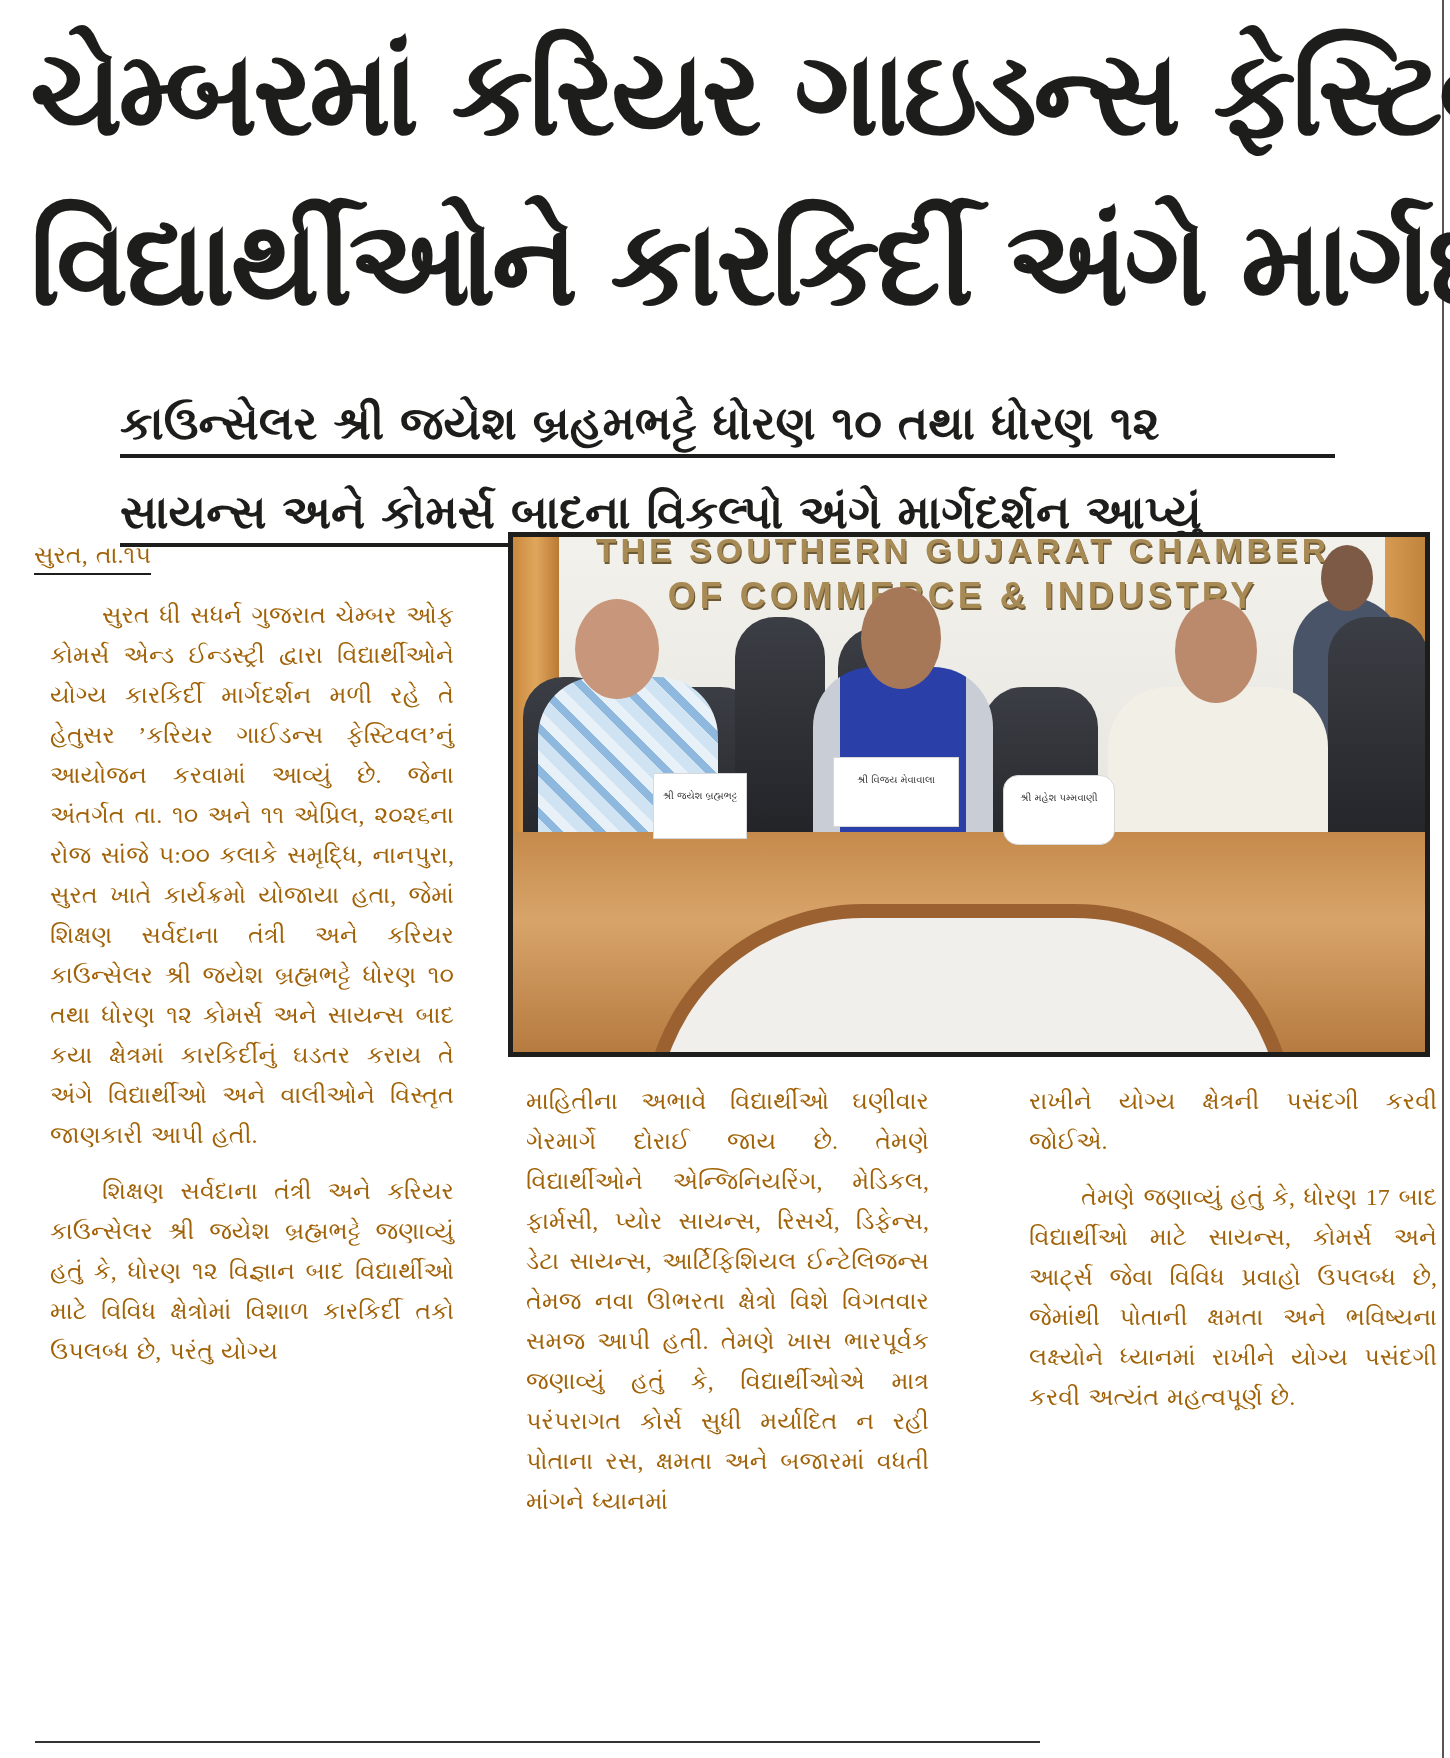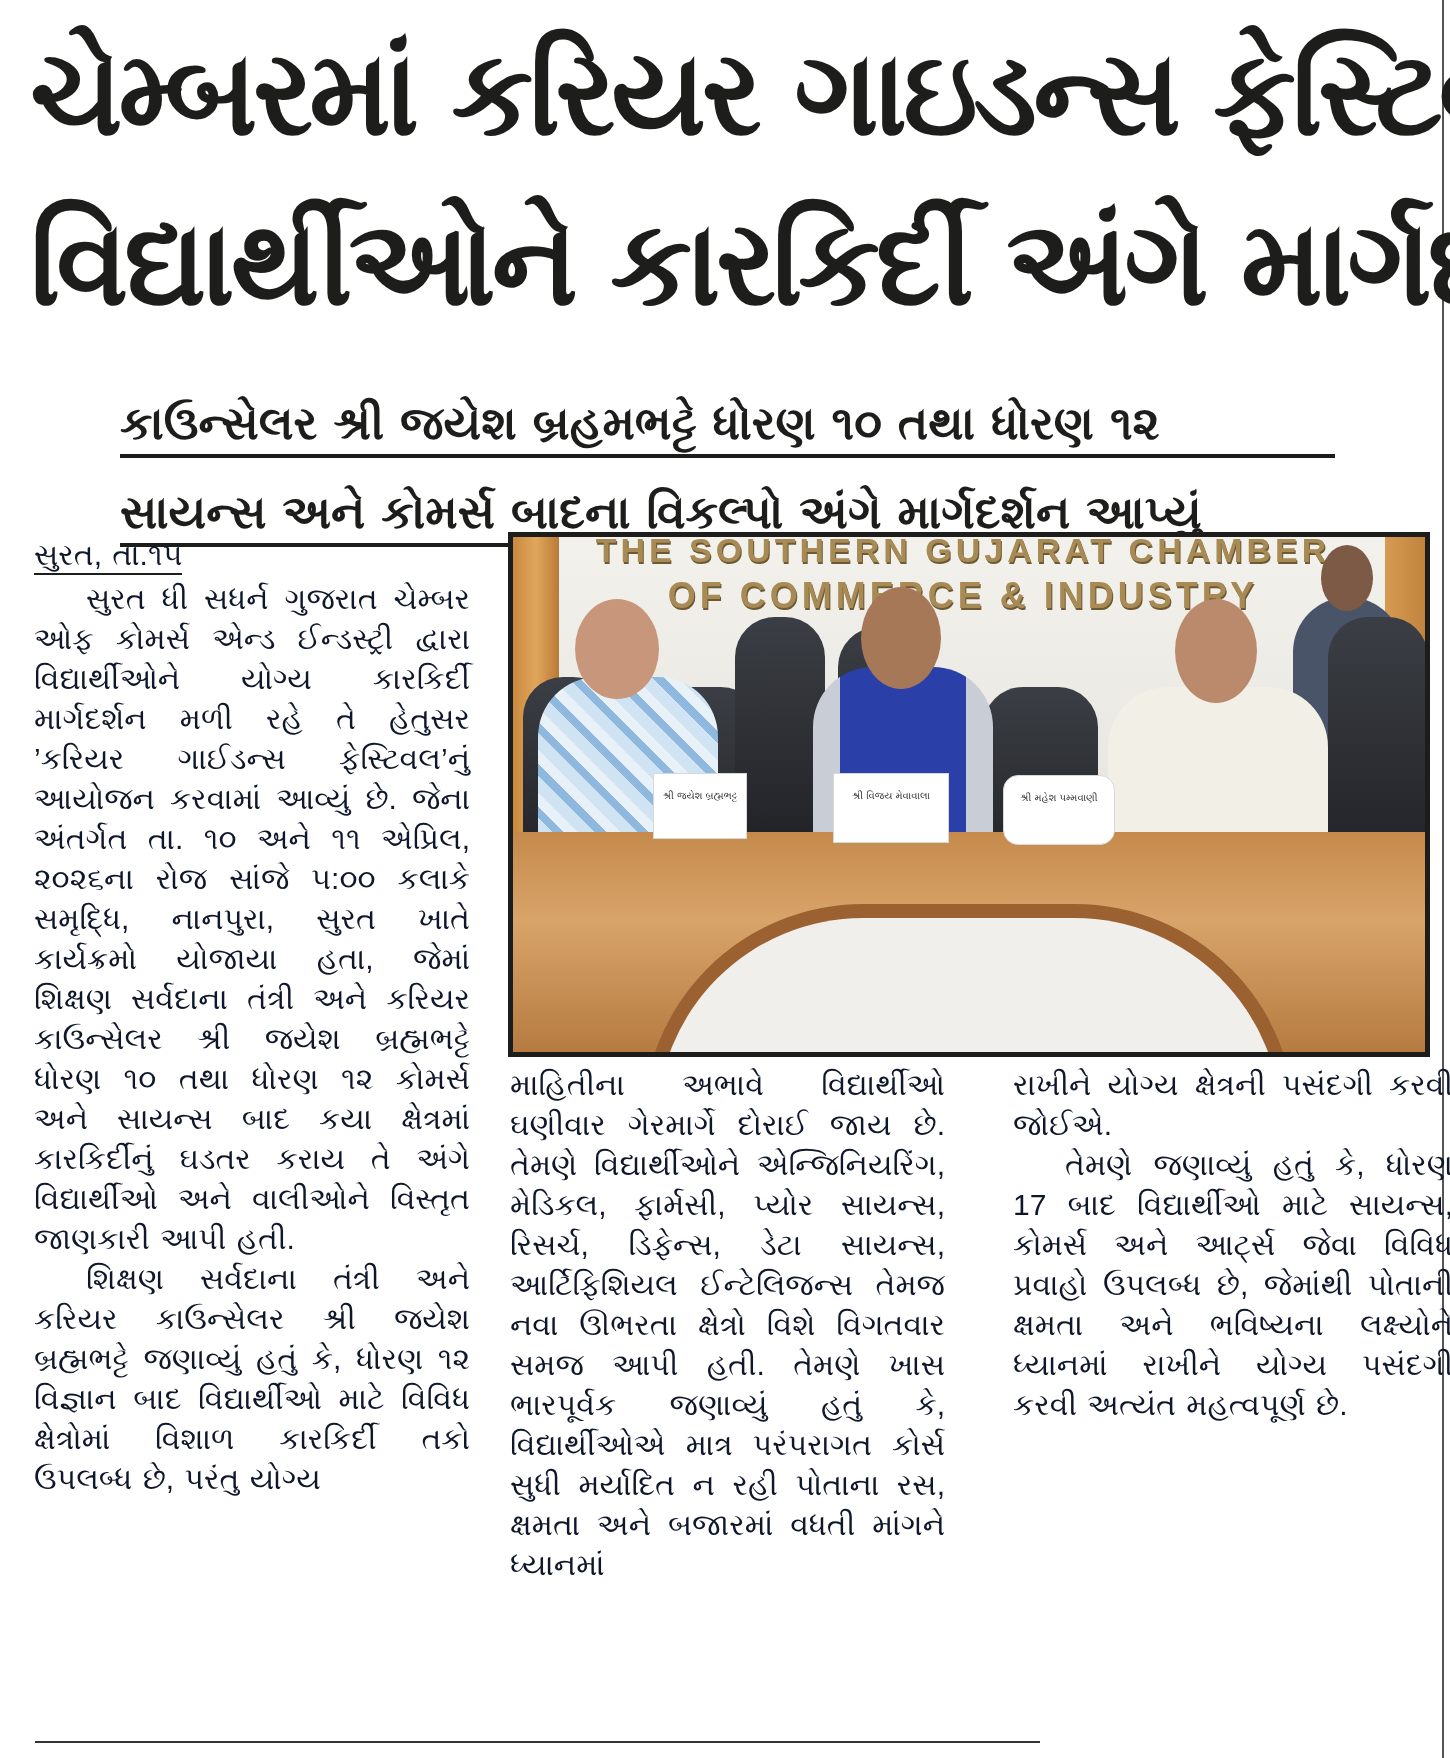--- a/index.html
+++ b/index.html
@@ -137,29 +137,29 @@
       border: 1px solid #d8d8d8;
       font-size: 10px;
       color: #333333;
       text-align: center;
       padding-top: 16px;
       box-sizing: border-box;
     }
     
     .col {
       position: absolute;
-      font-family: Liberation Sans, sans-serif;
-      font-size: 30px;
+      font-family: Liberation Serif, serif;
+      font-size: 24px;
       line-height: 40px;
-      color: #0f172a;
+      color: #a16207;
       text-align: justify;
       word-spacing: 2px;
     }
     .col p {
-      margin: 0;
+      margin: 16px;
     }
     .col .indent {
       text-indent: 52px;
     }
     .col-1 {
       left: 34px;
       top: 535px;
       width: 436px;
     }
     .dateline {
@@ -225,21 +225,21 @@
   <div class="person" style="left:300px;top:130px;width:180px;height:210px;background:linear-gradient(90deg,#c9cdd6 0 15%,#2a3fa8 15% 85%,#c9cdd6 85%);"></div>
   <div class="head" style="left:348px;top:50px;width:80px;height:102px;background:#a77858;"></div>
 
   <div class="person" style="left:595px;top:150px;width:220px;height:200px;background:#f2efe6;"></div>
   <div class="head" style="left:662px;top:62px;width:82px;height:104px;background:#bb8a6c;"></div>
 
   <div class="table"></div>
   <div class="table-hole"></div>
 
   <div class="nameplate" style="left:140px;top:236px;width:94px;height:66px;">શ્રી જયેશ બ્રહ્મભટ્ટ</div>
-  <div class="nameplate" style="left:320px;top:236px;width:116px;height:70px;">શ્રી વિજય મેવાવાલા</div>
+  <div class="nameplate" style="left:320px;top:220px;width:126px;height:70px;">શ્રી વિજય મેવાવાલા</div>
   <div class="nameplate" style="left:490px;top:238px;width:112px;height:70px;border-radius:15px;">શ્રી મહેશ પમ્મવાણી</div>
 </div>
 
 <div class="col col-1">
   <span class="dateline">સુરત, તા.૧૫</span>
   <p class="indent">સુરત ધી સધર્ન ગુજરાત ચેમ્બર ઓફ કોમર્સ એન્ડ ઈન્ડસ્ટ્રી દ્વારા વિદ્યાર્થીઓને યોગ્ય કારકિર્દી માર્ગદર્શન મળી રહે તે હેતુસર ’કરિયર ગાઈડન્સ ફેસ્ટિવલ’નું આયોજન કરવામાં આવ્યું છે. જેના અંતર્ગત તા. ૧૦ અને ૧૧ એપ્રિલ, ૨૦૨૬ના રોજ સાંજે ૫:૦૦ કલાકે સમૃદ્ધિ, નાનપુરા, સુરત ખાતે કાર્યક્રમો યોજાયા હતા, જેમાં શિક્ષણ સર્વદાના તંત્રી અને કરિયર કાઉન્સેલર શ્રી જયેશ બ્રહ્મભટ્ટે ધોરણ ૧૦ તથા ધોરણ ૧૨ કોમર્સ અને સાયન્સ બાદ કયા ક્ષેત્રમાં કારકિર્દીનું ઘડતર કરાય તે અંગે વિદ્યાર્થીઓ અને વાલીઓને વિસ્તૃત જાણકારી આપી હતી.</p>
   <p class="indent">શિક્ષણ સર્વદાના તંત્રી અને કરિયર કાઉન્સેલર શ્રી જયેશ બ્રહ્મભટ્ટે જણાવ્યું હતું કે, ધોરણ ૧૨ વિજ્ઞાન બાદ વિદ્યાર્થીઓ માટે વિવિધ ક્ષેત્રોમાં વિશાળ કારકિર્દી તકો ઉપલબ્ધ છે, પરંતુ યોગ્ય</p>
 </div>
 
 <div class="col col-2">

